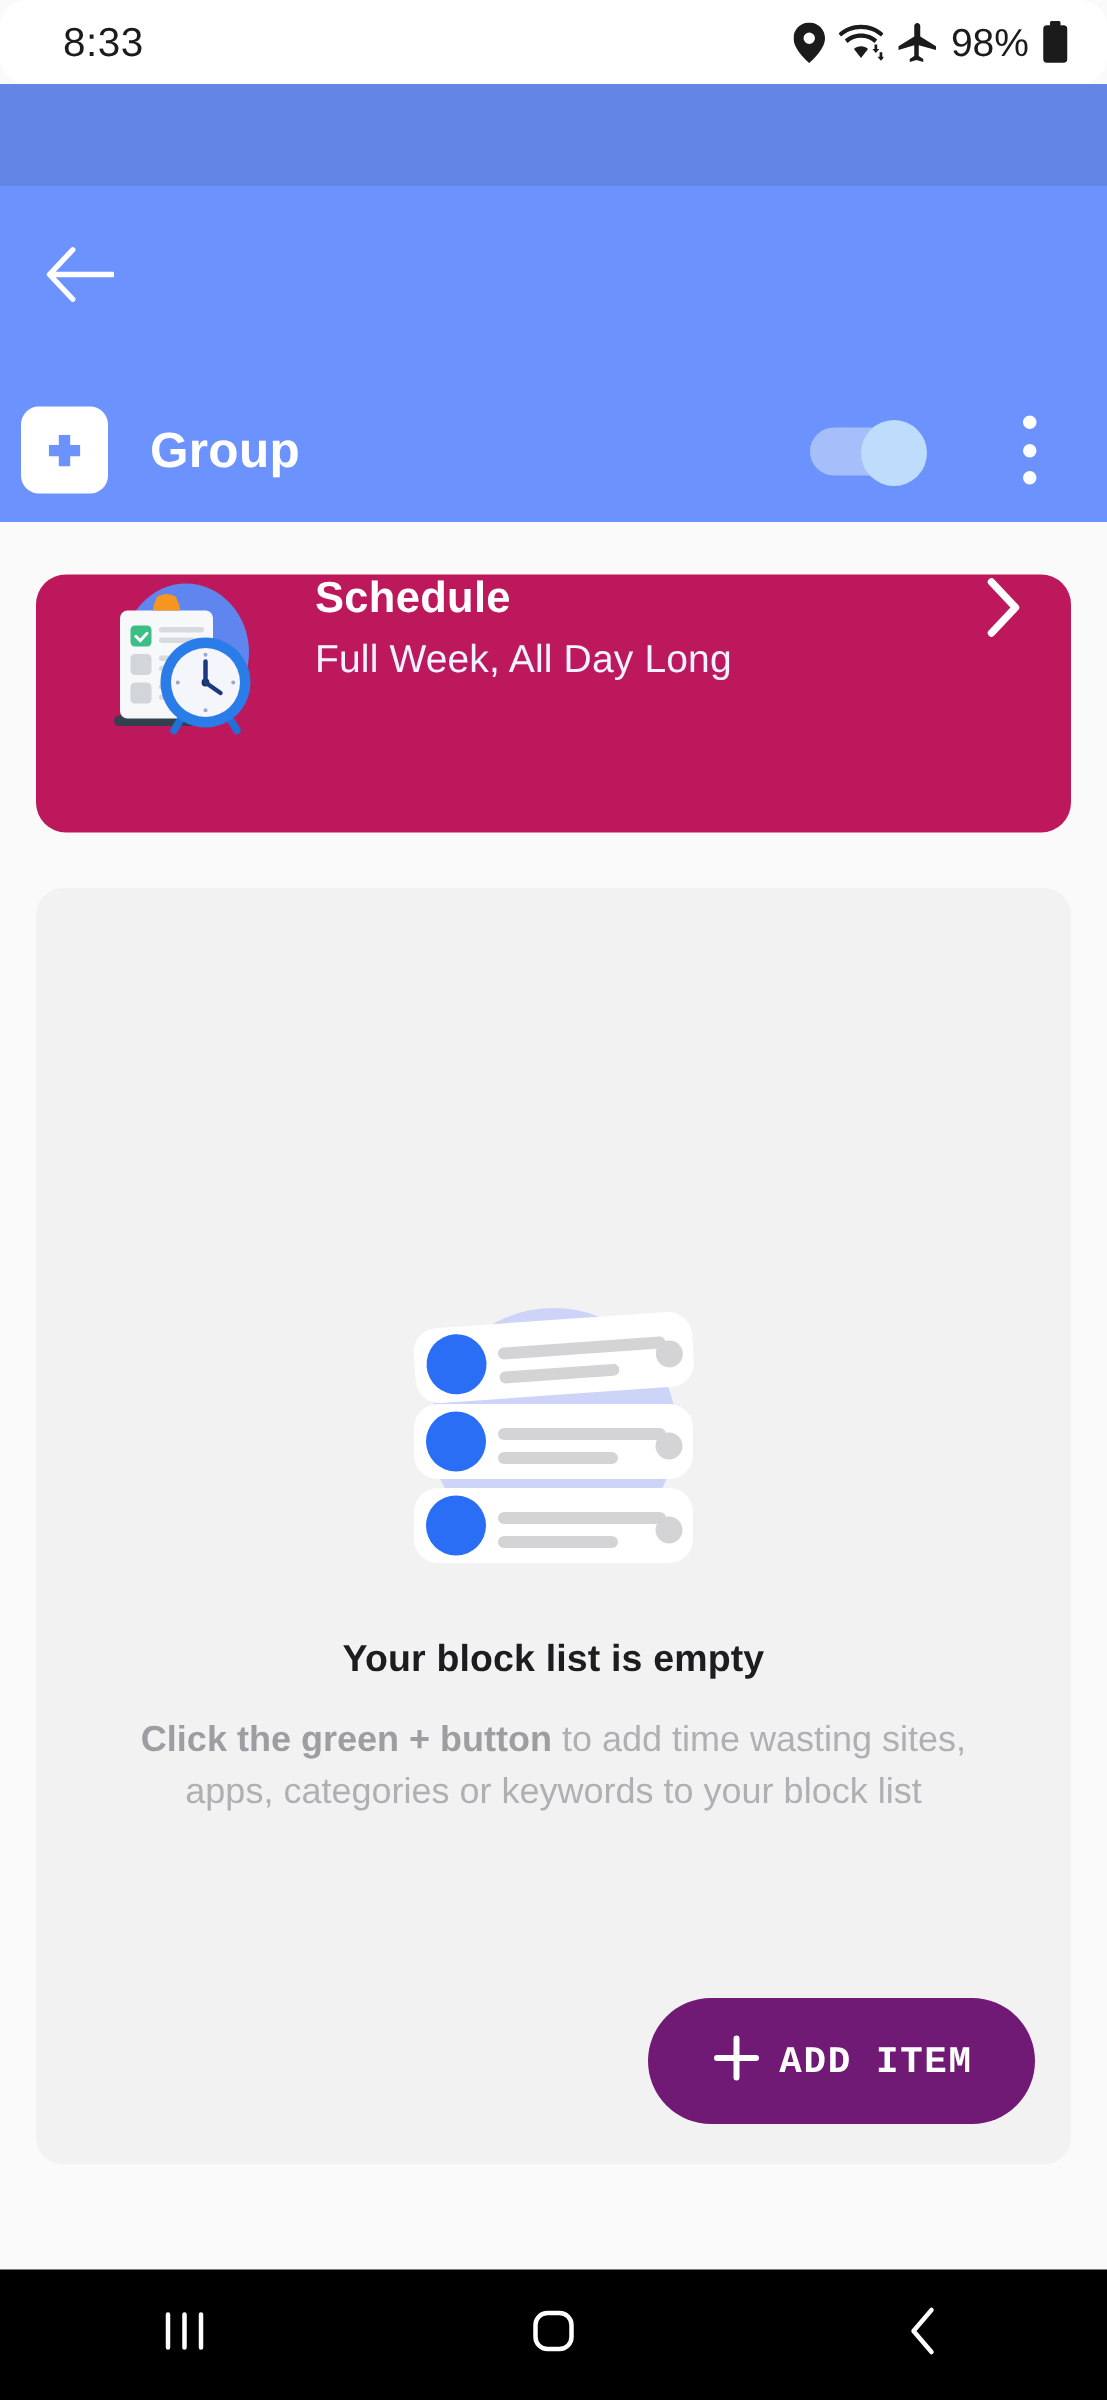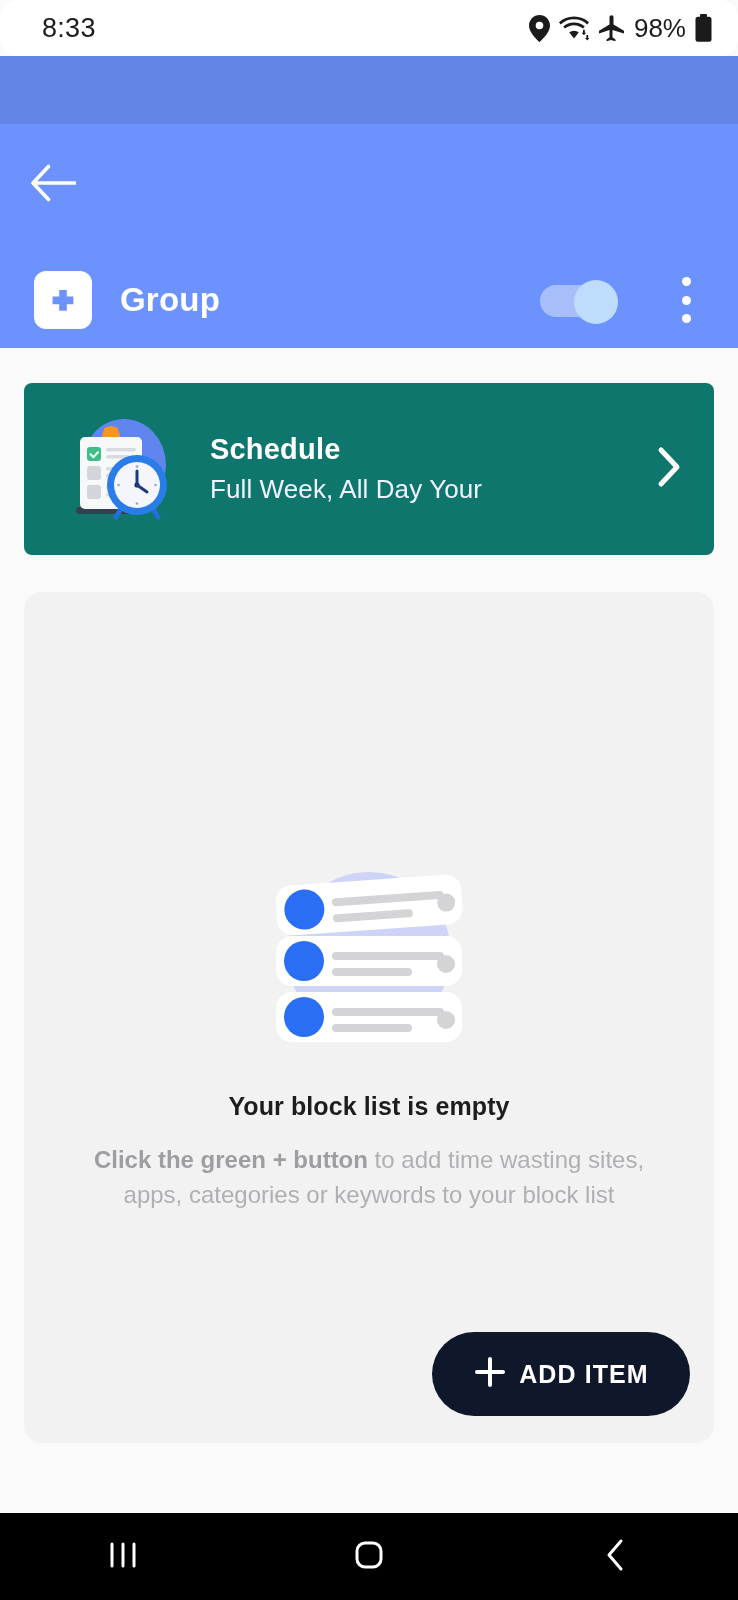--- a/index.html
+++ b/index.html
@@ -65,21 +65,21 @@
     width: 66px; height: 66px;
     display: flex; align-items: center; justify-content: center;
   }
   .appbar-row {
     position: absolute;
     left: 0; right: 0;
     top: 140px;
     height: 72px;
     display: flex;
     align-items: center;
-    padding: 0 30px 0 34px;
+    padding: 0 30px 0 14px;
   }
   .group-icon {
     width: 58px; height: 58px;
     background: #ffffff;
     border-radius: 12px;
     display: flex; align-items: center; justify-content: center;
     flex: 0 0 auto;
   }
   .group-title {
     font-size: 33px;
@@ -121,24 +121,23 @@
     width: 9px; height: 9px;
     border-radius: 50%;
     background: #ffffff;
   }
 
   
   .schedule-card {
     position: absolute;
     top: 383px; left: 24px;
     width: 690px; height: 172px;
-    background: #0f766e;
-    border-radius: 8px;
-    display: flex;
-    align-items: center;
+    background: #be185d;
+    border-radius: 20px;
+    display: flex;
     padding: 0 32px 0 38px;
   }
   .schedule-illus { width: 112px; height: 112px; flex: 0 0 auto; }
   .schedule-text { margin-left: 36px; }
   .schedule-title {
     font-size: 29px;
     font-weight: bold;
     color: #ffffff;
     letter-spacing: 0.2px;
   }
@@ -183,26 +182,27 @@
     margin-top: 12px;
   }
   .empty-desc b {
     color: #9e9ea2;
     font-weight: bold;
   }
   .fab {
     position: absolute;
     top: 740px; left: 408px;
     width: 258px; height: 84px;
-    background: #0f172a;
+    background: #701a75;
     border-radius: 42px;
     display: flex;
     align-items: center;
     justify-content: center;
     gap: 12px;
+    font-family: Liberation Mono, monospace;
   }
   .fab-label {
     font-size: 25px;
     font-weight: bold;
     color: #ffffff;
     letter-spacing: 1.1px;
   }
 
   
   .navbar {
@@ -313,21 +313,21 @@
         <circle cx="75" cy="72" r="2.6" fill="#1b2b5e"></circle>
         <path d="M75 72V58M75 72l10 7" stroke="#1b3a80" stroke-width="3" stroke-linecap="round"></path>
         <circle cx="75" cy="53.5" r="1.3" fill="#9aa6c4"></circle>
         <circle cx="75" cy="90.5" r="1.3" fill="#9aa6c4"></circle>
         <circle cx="56.5" cy="72" r="1.3" fill="#9aa6c4"></circle>
         <circle cx="93.5" cy="72" r="1.3" fill="#9aa6c4"></circle>
       </svg>
     </div>
     <div class="schedule-text">
       <div class="schedule-title">Schedule</div>
-      <div class="schedule-sub">Full Week, All Day Your</div>
+      <div class="schedule-sub">Full Week, All Day Long</div>
     </div>
     <div class="spacer"></div>
     <span>
       <svg width="26" height="44" viewBox="0 0 26 44">
           <path d="M5 5l16 17L5 39" stroke="#ffffff" stroke-width="5" fill="none" stroke-linecap="round" stroke-linejoin="round"></path>
         </svg>
     </span>
   </div>
 
   <div class="content-card">

